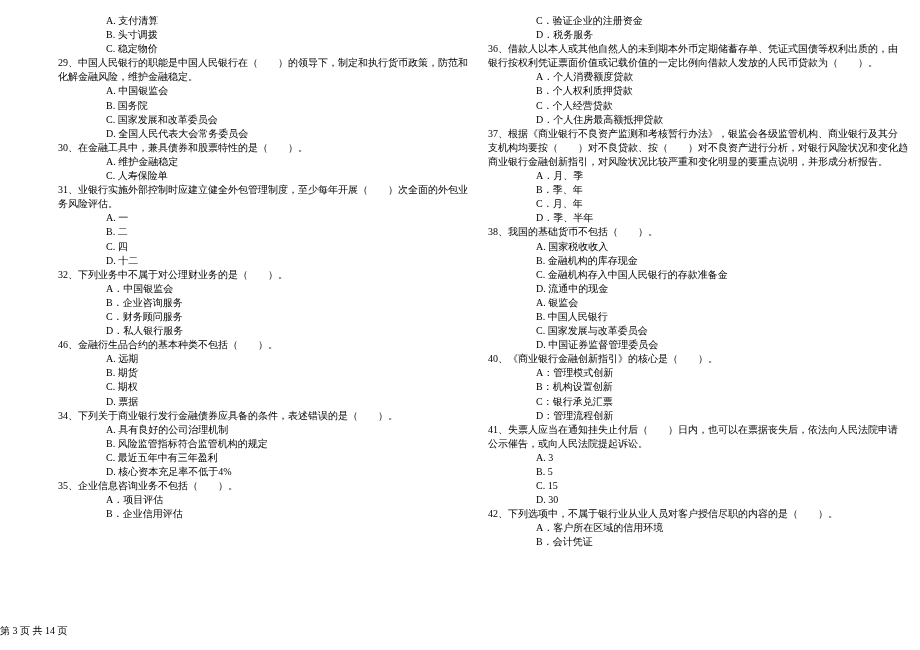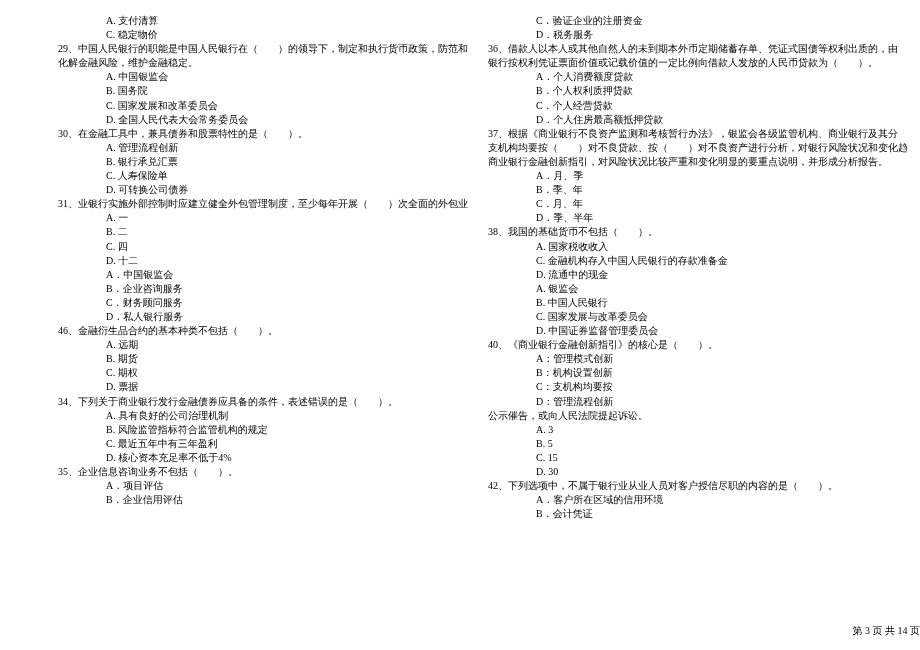--- a/index.html
+++ b/index.html
@@ -45,52 +45,53 @@
       text-indent: -10px;
     }
     .q-cont {
       padding-left: 18px;
     }
     .footer {
       position: absolute;
       bottom: 12px;
       left: 0;
       width: 100%;
-      text-align: right;
+      text-align: left;
       font-size: 10px;
     }
   </style>
 </head>
 <body>
 
 <div class="page-container">
 
   <div class="column column-left">
     <div class="line opt">A. 支付清算</div>
+    <div class="line opt">B. 头寸调拨</div>
     <div class="line opt">C. 稳定物价</div>
 
     <div class="line q-line">29、中国人民银行的职能是中国人民银行在（　　）的领导下，制定和执行货币政策，防范和</div>
     <div class="line q-cont">化解金融风险，维护金融稳定。</div>
     <div class="line opt">A. 中国银监会</div>
     <div class="line opt">B. 国务院</div>
     <div class="line opt">C. 国家发展和改革委员会</div>
     <div class="line opt">D. 全国人民代表大会常务委员会</div>
 
     <div class="line q-line">30、在金融工具中，兼具债券和股票特性的是（　　）。</div>
-    <div class="line opt">A. 管理流程创新</div>
-    <div class="line opt">B. 银行承兑汇票</div>
+    <div class="line opt">A. 维护金融稳定</div>
     <div class="line opt">C. 人寿保险单</div>
-    <div class="line opt">D. 可转换公司债券</div>
 
     <div class="line q-line">31、业银行实施外部控制时应建立健全外包管理制度，至少每年开展（　　）次全面的外包业</div>
+    <div class="line q-cont">务风险评估。</div>
     <div class="line opt">A. 一</div>
     <div class="line opt">B. 二</div>
     <div class="line opt">C. 四</div>
     <div class="line opt">D. 十二</div>
 
+    <div class="line q-line">32、下列业务中不属于对公理财业务的是（　　）。</div>
     <div class="line opt">A．中国银监会</div>
     <div class="line opt">B．企业咨询服务</div>
     <div class="line opt">C．财务顾问服务</div>
     <div class="line opt">D．私人银行服务</div>
 
     <div class="line q-line">46、金融衍生品合约的基本种类不包括（　　）。</div>
     <div class="line opt">A. 远期</div>
     <div class="line opt">B. 期货</div>
     <div class="line opt">C. 期权</div>
     <div class="line opt">D. 票据</div>
@@ -120,34 +121,36 @@
     <div class="line q-line">37、根据《商业银行不良资产监测和考核暂行办法》，银监会各级监管机构、商业银行及其分</div>
     <div class="line q-cont">支机构均要按（　　）对不良贷款、按（　　）对不良资产进行分析，对银行风险状况和变化趋</div>
     <div class="line q-cont">商业银行金融创新指引，对风险状况比较严重和变化明显的要重点说明，并形成分析报告。</div>
     <div class="line opt">A．月、季</div>
     <div class="line opt">B．季、年</div>
     <div class="line opt">C．月、年</div>
     <div class="line opt">D．季、半年</div>
 
     <div class="line q-line">38、我国的基础货币不包括（　　）。</div>
     <div class="line opt">A. 国家税收收入</div>
+    <div class="line opt">B. 金融机构的库存现金</div>
     <div class="line opt">C. 金融机构存入中国人民银行的存款准备金</div>
     <div class="line opt">D. 流通中的现金</div>
 
     <div class="line opt">A. 银监会</div>
     <div class="line opt">B. 中国人民银行</div>
     <div class="line opt">C. 国家发展与改革委员会</div>
     <div class="line opt">D. 中国证券监督管理委员会</div>
 
     <div class="line q-line">40、《商业银行金融创新指引》的核心是（　　）。</div>
     <div class="line opt">A：管理模式创新</div>
     <div class="line opt">B：机构设置创新</div>
-    <div class="line opt">C：支机构均要按</div>
+    <div class="line opt">C：银行承兑汇票</div>
     <div class="line opt">D：管理流程创新</div>
 
+    <div class="line q-line">41、失票人应当在通知挂失止付后（　　）日内，也可以在票据丧失后，依法向人民法院申请</div>
     <div class="line q-cont">公示催告，或向人民法院提起诉讼。</div>
     <div class="line opt">A. 3</div>
     <div class="line opt">B. 5</div>
     <div class="line opt">C. 15</div>
     <div class="line opt">D. 30</div>
 
     <div class="line q-line">42、下列选项中，不属于银行业从业人员对客户授信尽职的内容的是（　　）。</div>
     <div class="line opt">A．客户所在区域的信用环境</div>
     <div class="line opt">B．会计凭证</div>
   </div>

